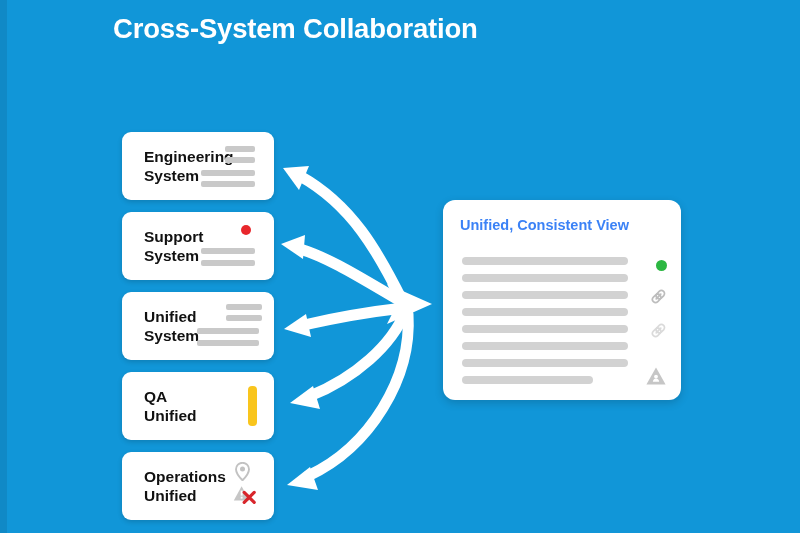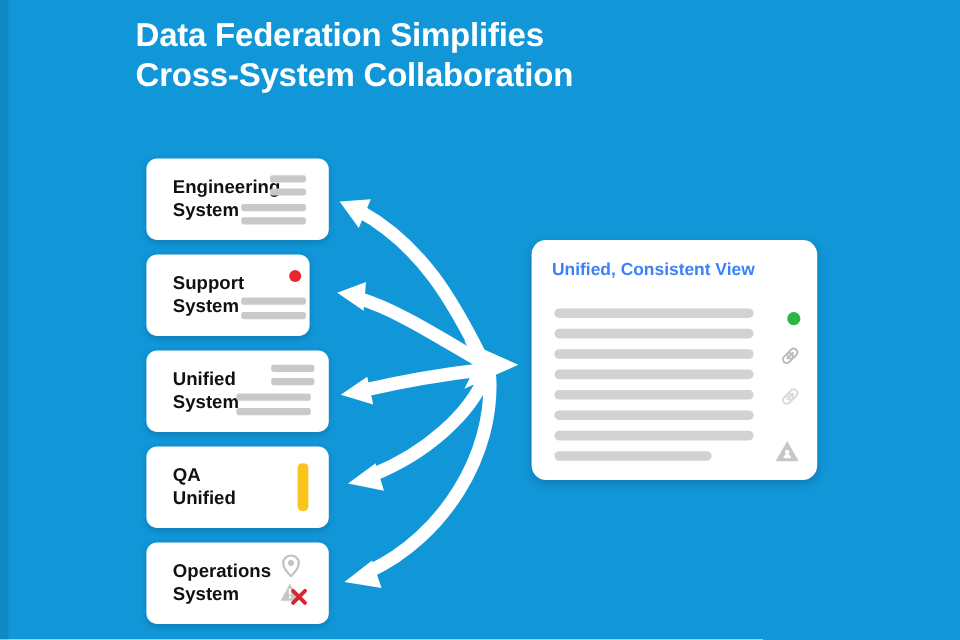--- a/index.html
+++ b/index.html
@@ -126,21 +126,20 @@
   }
 </style>
 </head>
 <body>
 
 <div id="canvas">
 
   <div id="edge-strip"></div>
 
   <div id="title">
-    <span class="line">Data Federation Simplifies</span>
     <span class="line">Cross-System Collaboration</span>
   </div>
 
   <svg id="arrows" viewBox="0 0 800 533">
     <defs>
       <g id="ah"></g>
     </defs>
 
     <g>
       <path d="M402,300 C378,252 352,205 300,176" stroke="#ffffff" stroke-width="11" fill="none" stroke-linecap="round"></path>
@@ -176,21 +175,21 @@
       <div class="card" style="left: 122px; top: 132px; width: 152px; height: 68px;">
         <div class="card-label">Engineering
 System</div>
         <div class="card-deco">
           <div class="bar" style="position: absolute; left: 103px; top: 14px; width: 30px; height: 6px;"></div>
           <div class="bar" style="position: absolute; left: 103px; top: 25px; width: 30px; height: 6px;"></div>
           <div class="bar" style="position: absolute; left: 79px; top: 38px; width: 54px; height: 6px;"></div>
           <div class="bar" style="position: absolute; left: 79px; top: 49px; width: 54px; height: 6px;"></div>
         </div>
       </div>
-      <div class="card" style="left: 122px; top: 212px; width: 136px; height: 68px;">
+      <div class="card" style="left: 122px; top: 212px; width: 152px; height: 68px;">
         <div class="card-label">Support
 System</div>
         <div class="card-deco">
           <div class="dot-red" style="position: absolute; left: 119px; top: 13px;"></div>
           <div class="bar" style="position: absolute; left: 79px; top: 36px; width: 54px; height: 6px;"></div>
           <div class="bar" style="position: absolute; left: 79px; top: 48px; width: 54px; height: 6px;"></div>
         </div>
       </div>
       <div class="card" style="left: 122px; top: 292px; width: 152px; height: 68px;">
         <div class="card-label">Unified
@@ -204,21 +203,21 @@
       </div>
       <div class="card" style="left: 122px; top: 372px; width: 152px; height: 68px;">
         <div class="card-label">QA
 Unified</div>
         <div class="card-deco">
           <div class="bar-yellow" style="position: absolute; left: 126px; top: 14px; height: 40px;"></div>
         </div>
       </div>
       <div class="card" style="left: 122px; top: 452px; width: 152px; height: 68px;">
         <div class="card-label">Operations
-System</div>
+Unified</div>
         <div class="card-deco">
           <div style="position: absolute; left: 113px; top: 10px;"><svg width="15" height="19" viewBox="0 0 15 19">
               <path d="M7.5 0.8C3.9 0.8 1 3.7 1 7.2c0 4.6 6.5 11 6.5 11s6.5-6.4 6.5-11c0-3.5-2.9-6.4-6.5-6.4z" fill="none" stroke="#c2c2c2" stroke-width="1.9"></path>
               <circle cx="7.5" cy="7.1" r="2.5" fill="#c2c2c2"></circle>
             </svg></div>
           <div style="position: absolute; left: 110px; top: 32px;"><svg width="24" height="21" viewBox="0 0 24 21">
               <path d="M9.6 2.2 L17.4 16.6 L1.8 16.6 Z" fill="#c6c6c6"></path>
               <rect x="8.7" y="6.6" width="1.9" height="5" fill="#ffffff"></rect>
               <rect x="8.7" y="12.7" width="1.9" height="1.9" fill="#ffffff"></rect>
               <path d="M12.2 8.4 L22.2 18.4 M22.2 8.4 L12.2 18.4" stroke="#d8262c" stroke-width="3.2" stroke-linecap="round"></path>

